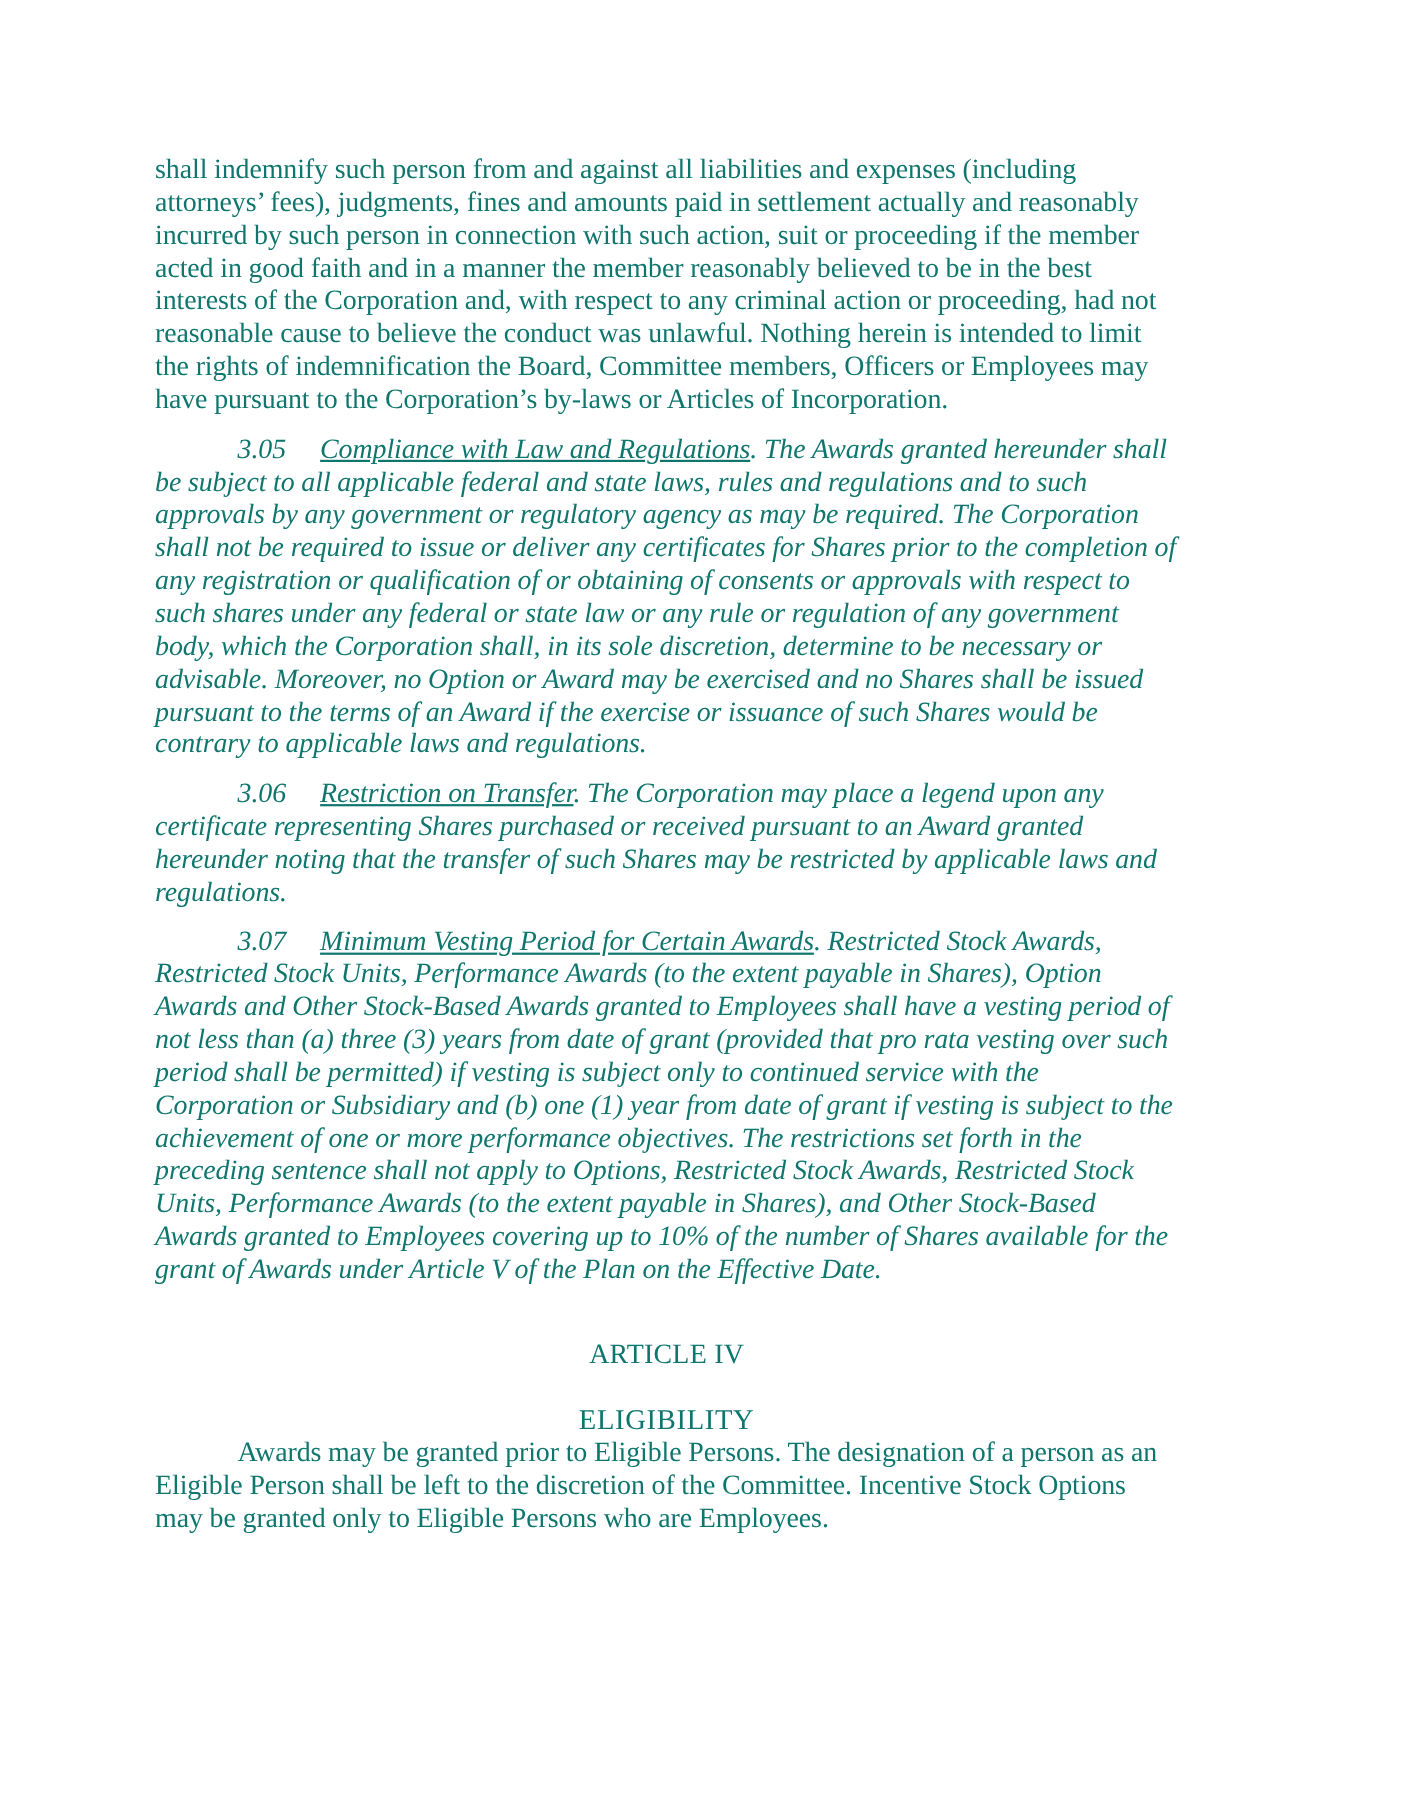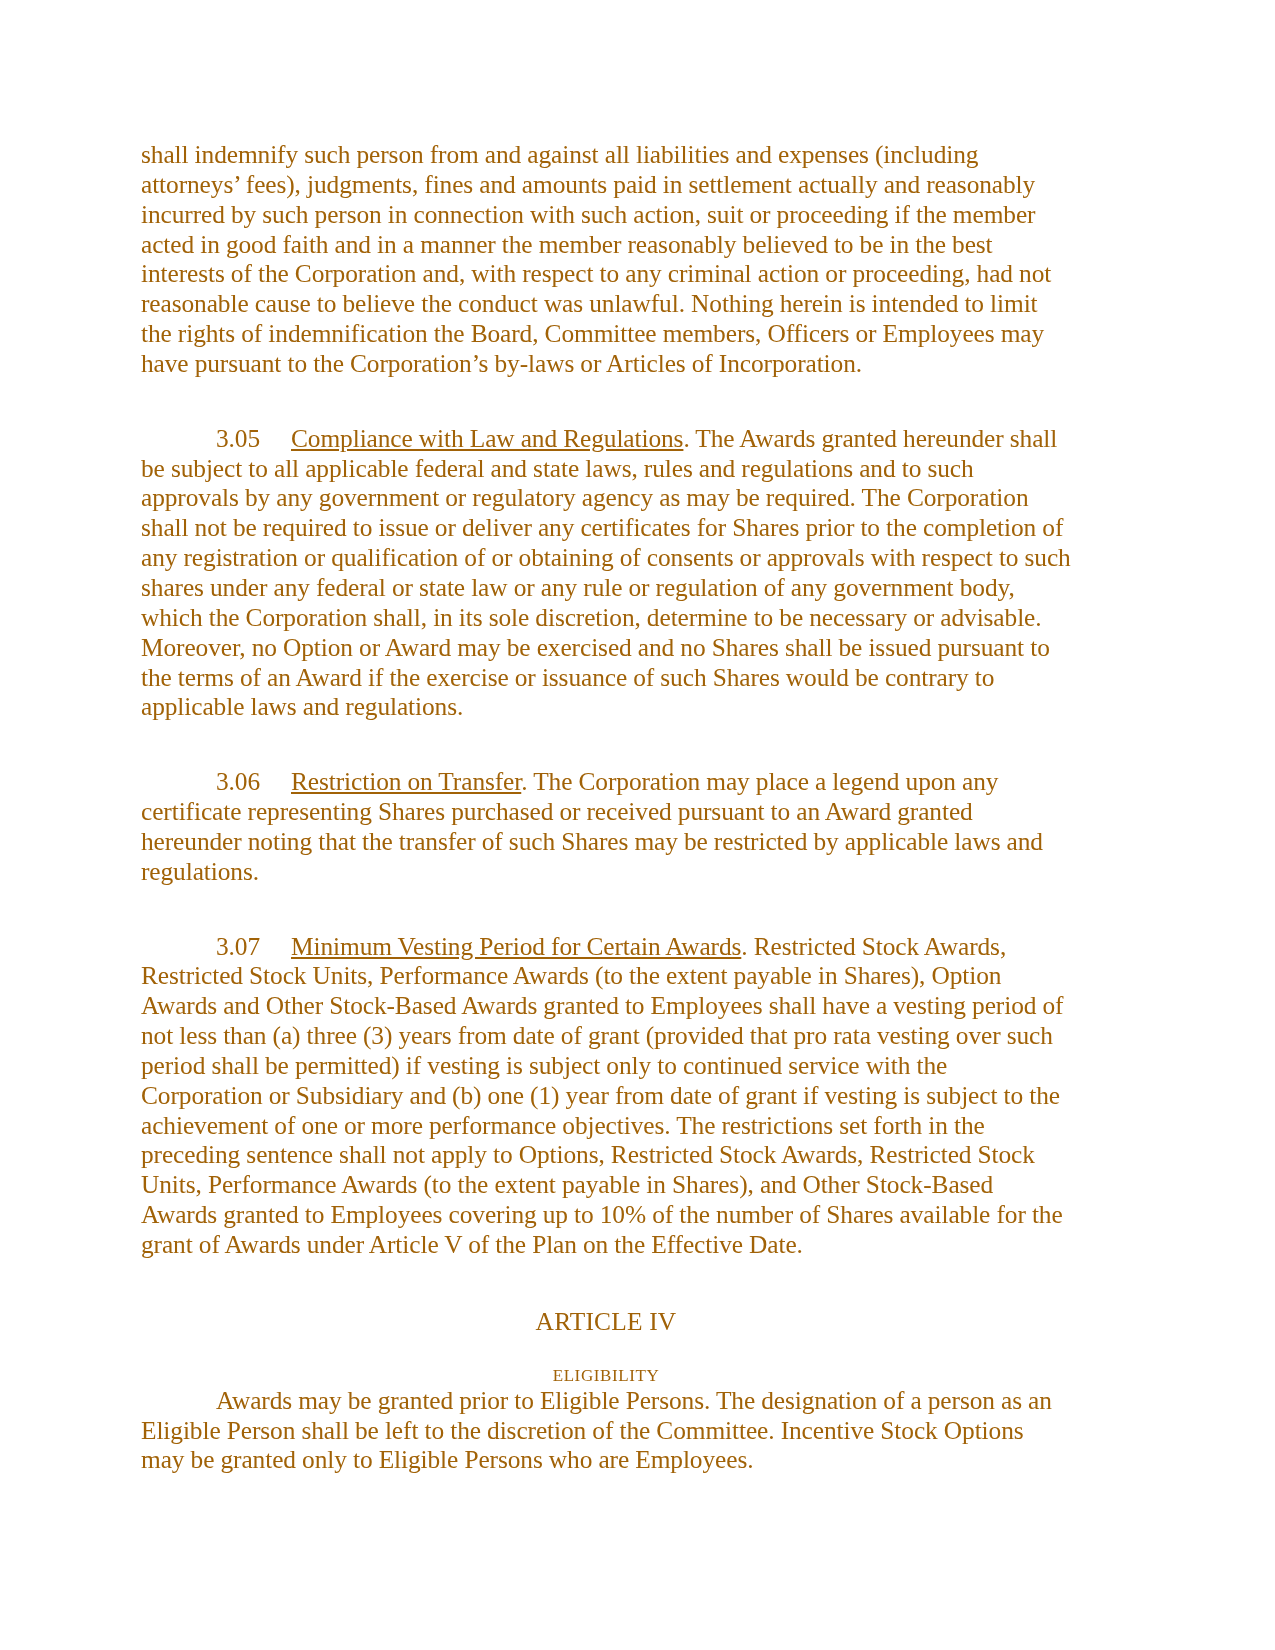--- a/index.html
+++ b/index.html
@@ -7,40 +7,41 @@
     padding: 0;
     background: #ffffff;
   }
   .page {
     position: relative;
     width: 1275px;
     height: 1650px;
     background: #ffffff;
     box-sizing: border-box;
     font-family: "Liberation Serif", "DejaVu Serif", serif;
-    color: #a16207;
+    color: #0f766e;
     overflow: hidden;
   }
   .content {
     position: absolute;
     left: 141px;
     top: 140px;
     width: 930px;
   }
   p.body-par {
     margin: 0 0 0 0;
     font-size: 25.4px;
     line-height: 1.175;
     text-align: left;
     text-indent: 0;
     letter-spacing: -0.10px;
     word-spacing: -0.1px;
   }
   p.body-par + p.body-par {
-    margin-top: 45px;
+    margin-top: 15px;
+    font-style: italic;
   }
   .indent {
     display: inline-block;
     width: 75px;
   }
   .sec-num {
     display: inline-block;
     width: 75px;
   }
   .sec-title {
@@ -50,21 +51,21 @@
   h2.article-heading {
     margin: 47px 0 0 0;
     font-size: 25.4px;
     font-weight: normal;
     text-align: center;
     line-height: 1.175;
     letter-spacing: 0.2px;
   }
   h3.section-heading {
     margin: 29px 0 0 0;
-    font-size: 17px;
+    font-size: 26px;
     font-weight: normal;
     text-align: center;
     line-height: 1.175;
     letter-spacing: 0.6px;
   }
   .after-heading {
     margin-top: 31px;
   }
 </style>
 </head>

